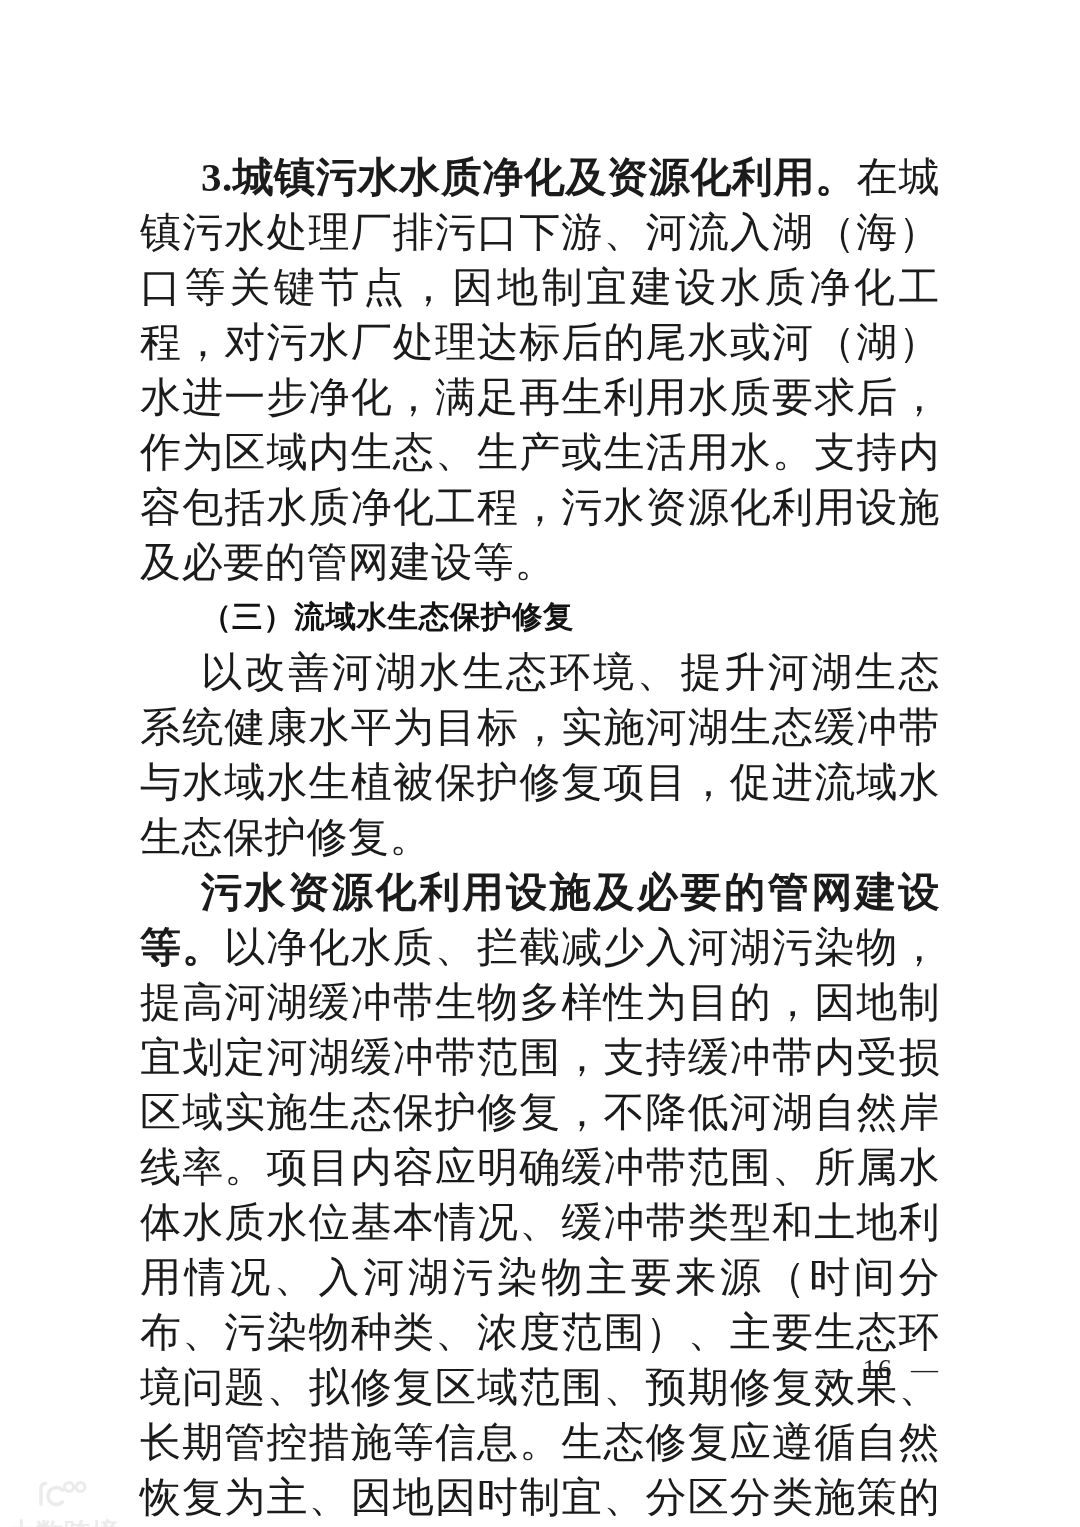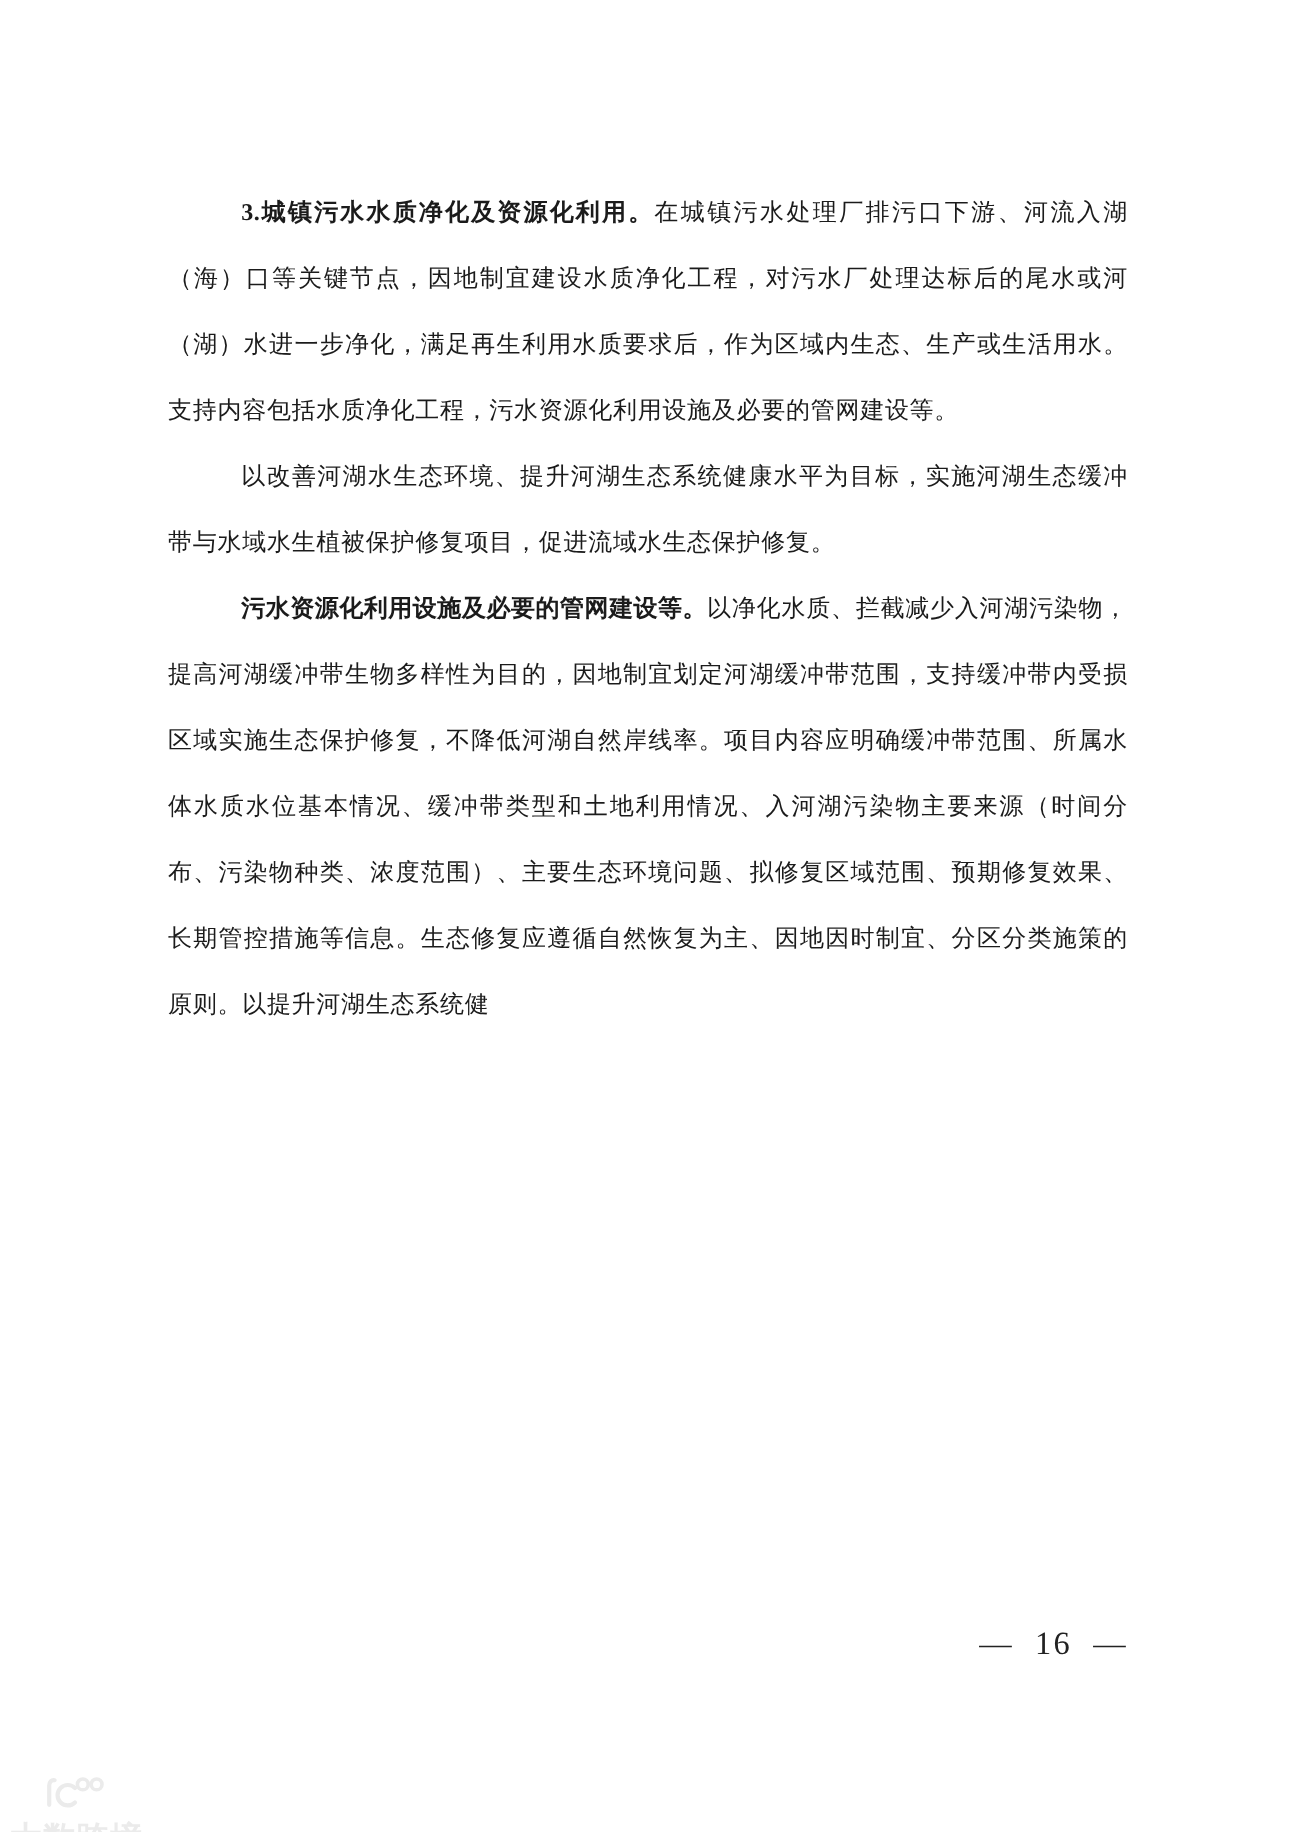--- a/index.html
+++ b/index.html
@@ -23,21 +23,21 @@
   }
   
   #doc-body {
     position: absolute;
     left: 140px;
     top: 150px;
     width: 800px;
   }
   .para {
     margin: 0;
-    font-size: 20px;
+    font-size: 41px;
     line-height: 55px;
     letter-spacing: 0.6px;
     text-align: justify;
     text-justify: inter-character;
     text-align-last: left;
     color: #1b1b1b;
   }
   .para.indent {
     text-indent: 61px;
   }
@@ -99,20 +99,21 @@
 </head>
 <body>
 
 <div id="page">
 
   <div id="doc-body">
 
     <p class="para indent"><span class="lead">3.城镇污水水质净化及资源化利用。</span><span>在城镇污水处理厂排污口下游、河流入湖（海）口等关键节点，因地制宜建设水质净化工程，对污水厂处理达标后的尾水或河（湖）水进一步净化，满足再生利用水质要求后，作为区域内生态、生产或生活用水。支持内容包括水质净化工程，污水资源化利用设施及必要的管网建设等。</span></p>
 
 
+    <p class="heading">（三）流域水生态保护修复</p>
 
     <p class="para indent">以改善河湖水生态环境、提升河湖生态系统健康水平为目标，实施河湖生态缓冲带与水域水生植被保护修复项目，促进流域水生态保护修复。</p>
 
     <p class="para indent"><span class="lead">污水资源化利用设施及必要的管网建设等。</span><span>以净化水质、拦截减少入河湖污染物，提高河湖缓冲带生物多样性为目的，因地制宜划定河湖缓冲带范围，支持缓冲带内受损区域实施生态保护修复，不降低河湖自然岸线率。项目内容应明确缓冲带范围、所属水体水质水位基本情况、缓冲带类型和土地利用情况、入河湖污染物主要来源（时间分布、污染物种类、浓度范围）、主要生态环境问题、拟修复区域范围、预期修复效果、长期管控措施等信息。生态修复应遵循自然恢复为主、因地因时制宜、分区分类施策的原则。以提升河湖生态系统健</span></p>
 
   </div>
 
   <div id="page-footer">—  16  —</div>
 
   <div id="watermark">

